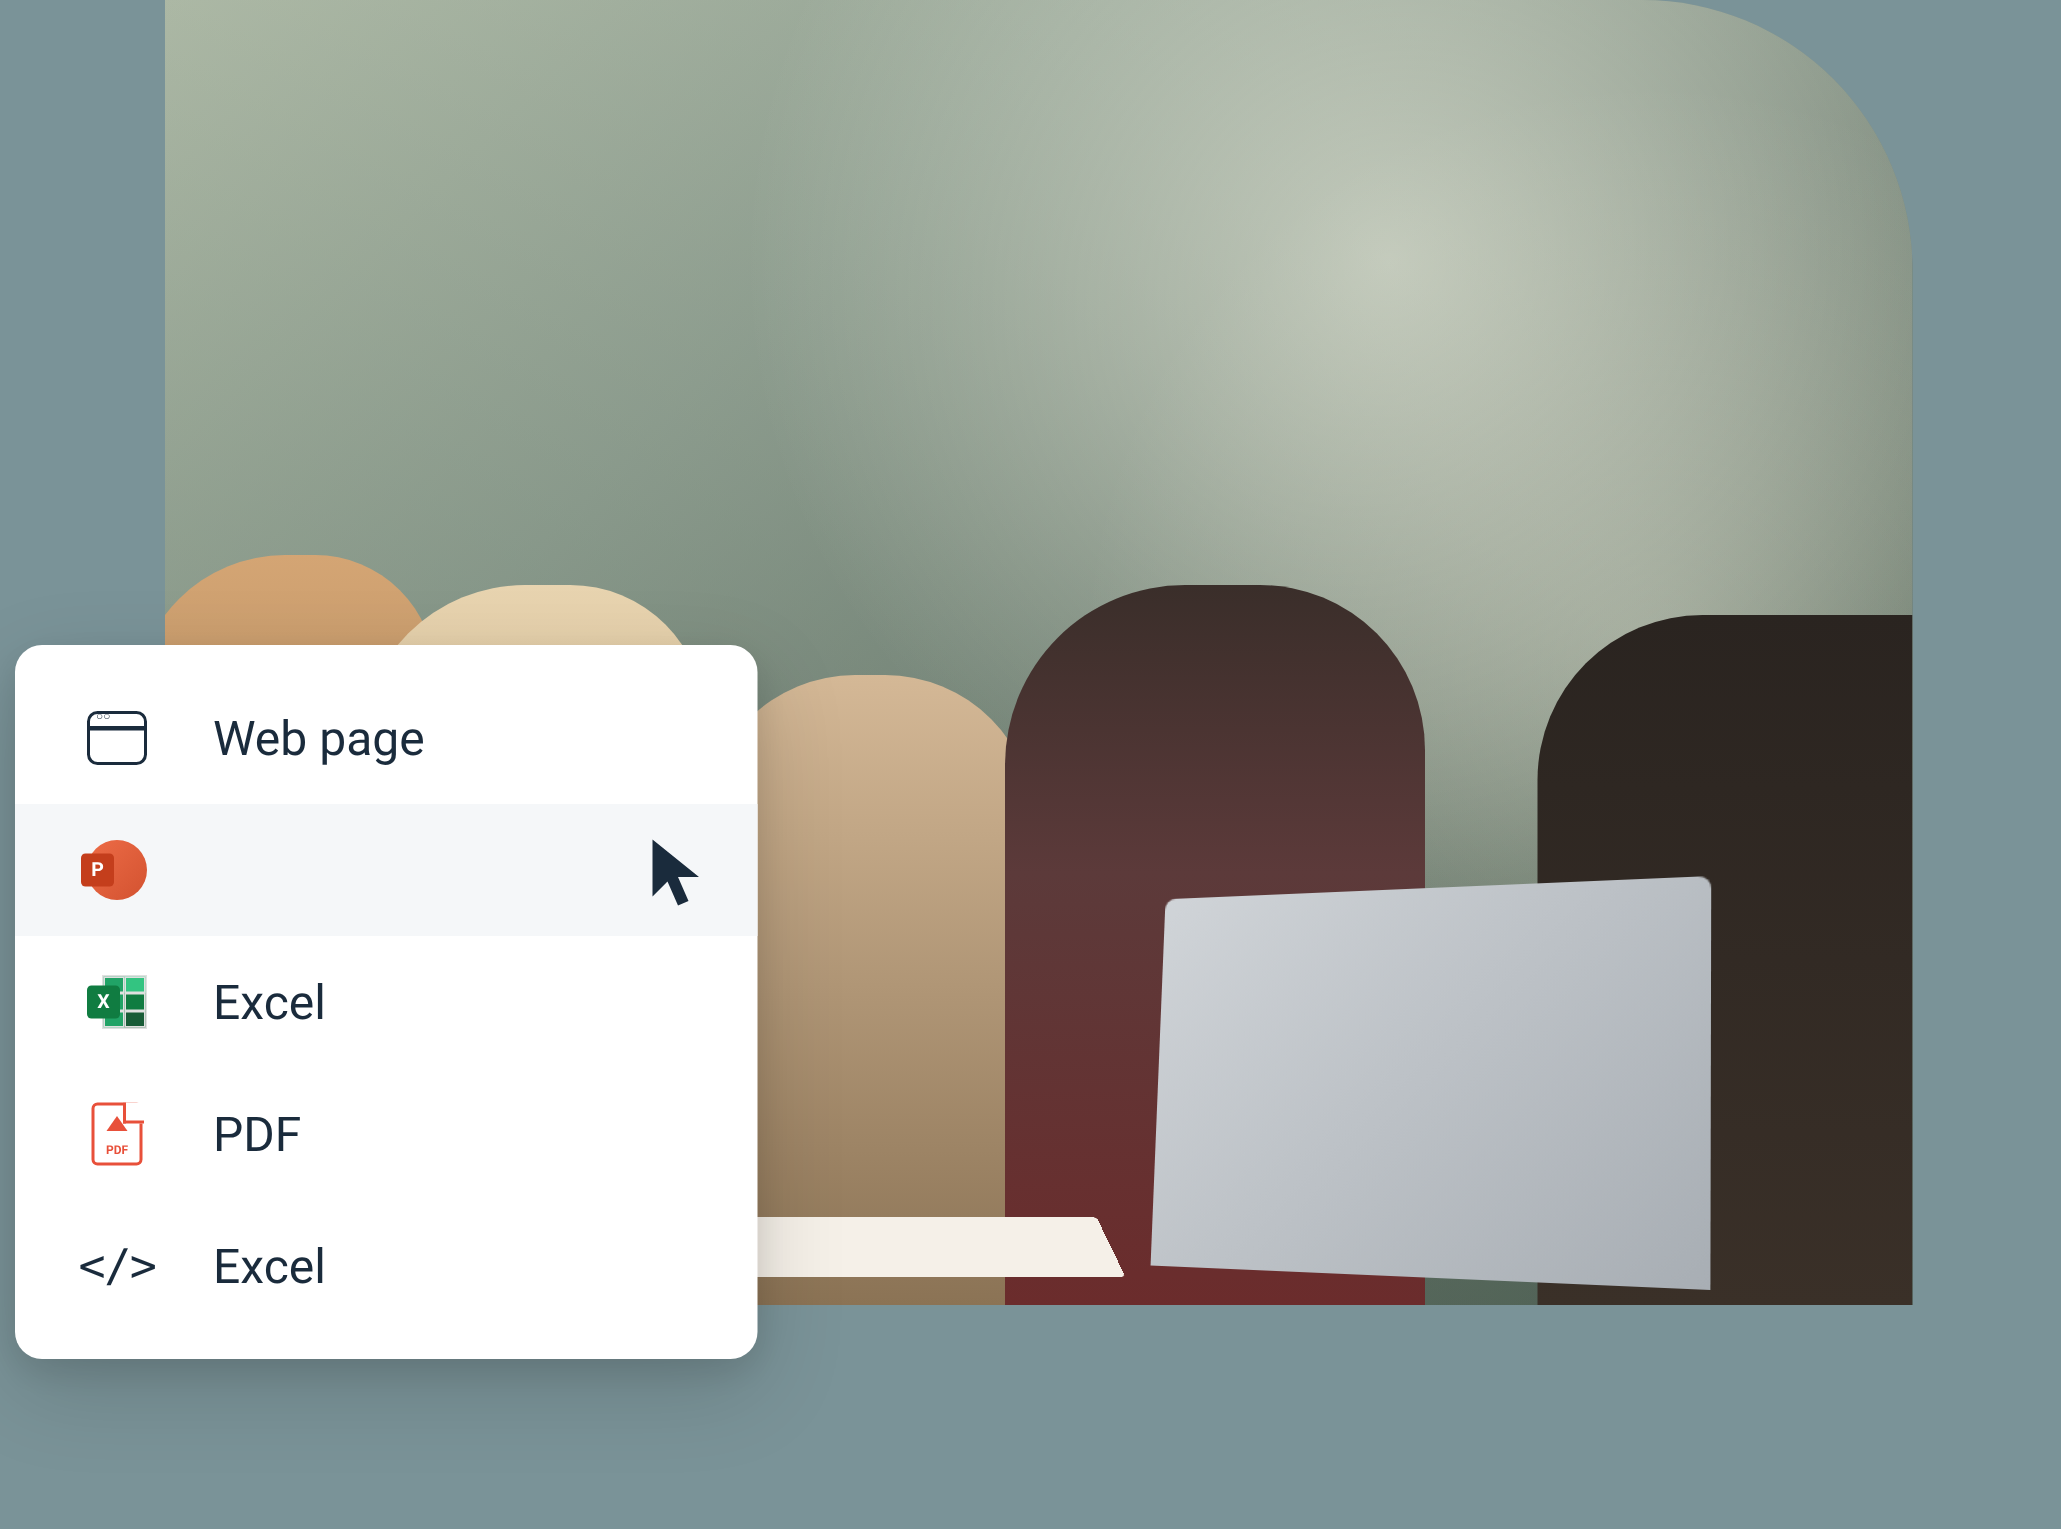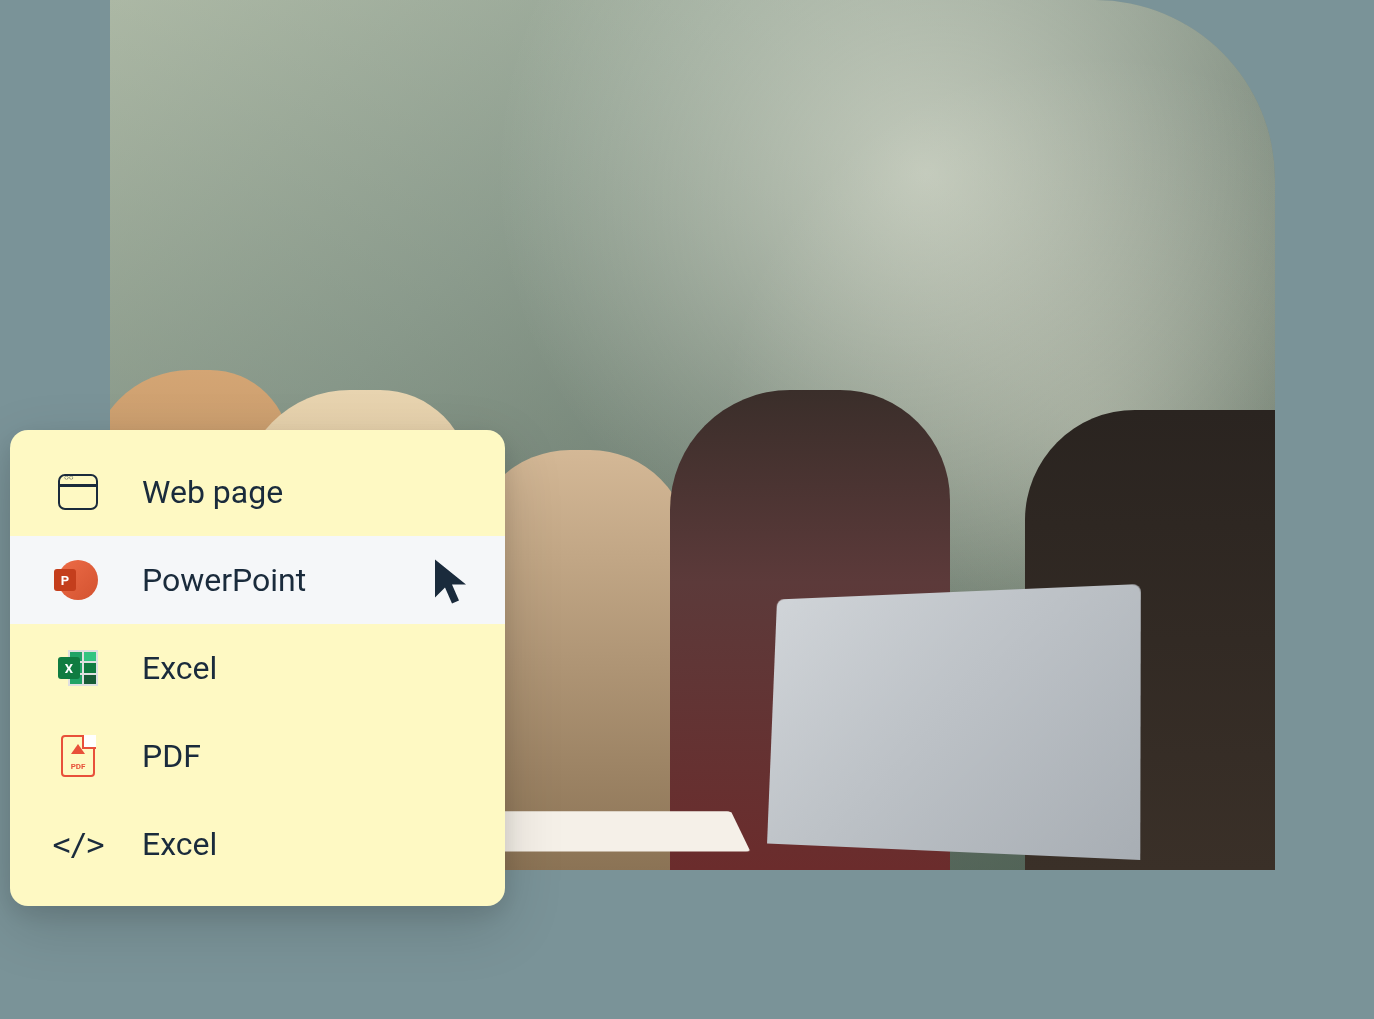--- a/index.html
+++ b/index.html
@@ -111,21 +111,21 @@
       background: #f5f0e8;
       transform: perspective(500px) rotateX(60deg);
       border-radius: 4px;
     }
 
     .export-menu {
       position: absolute;
       top: 430px;
       left: 10px;
       width: 495px;
-      background: #fef9c3;
+      background: #ffffff;
       border-radius: 18px;
       box-shadow: 0 20px 60px rgba(0,0,0,0.15), 0 8px 24px rgba(0,0,0,0.1);
       padding: 18px 0;
       z-index: 10;
     }
 
     .menu-item {
       display: flex;
       align-items: center;
       padding: 22px 46px;
@@ -344,21 +344,20 @@
     </div>
     <span class="menu-label">Web page</span>
   </div>
 
   <div class="menu-item highlighted">
     <div class="menu-icon">
       <div class="icon-powerpoint">
         <div class="icon-powerpoint-badge">P</div>
       </div>
     </div>
-    <span class="menu-label">PowerPoint</span>
     <div class="cursor-pointer">
       <svg width="42" height="52" viewBox="0 0 42 52">
         <path d="M 2 2 L 2 40 L 12 30 L 19 46 L 26 43 L 19 27 L 33 27 Z" fill="#1a2b3c"></path>
       </svg>
     </div>
   </div>
 
   <div class="menu-item">
     <div class="menu-icon">
       <div class="icon-excel">

